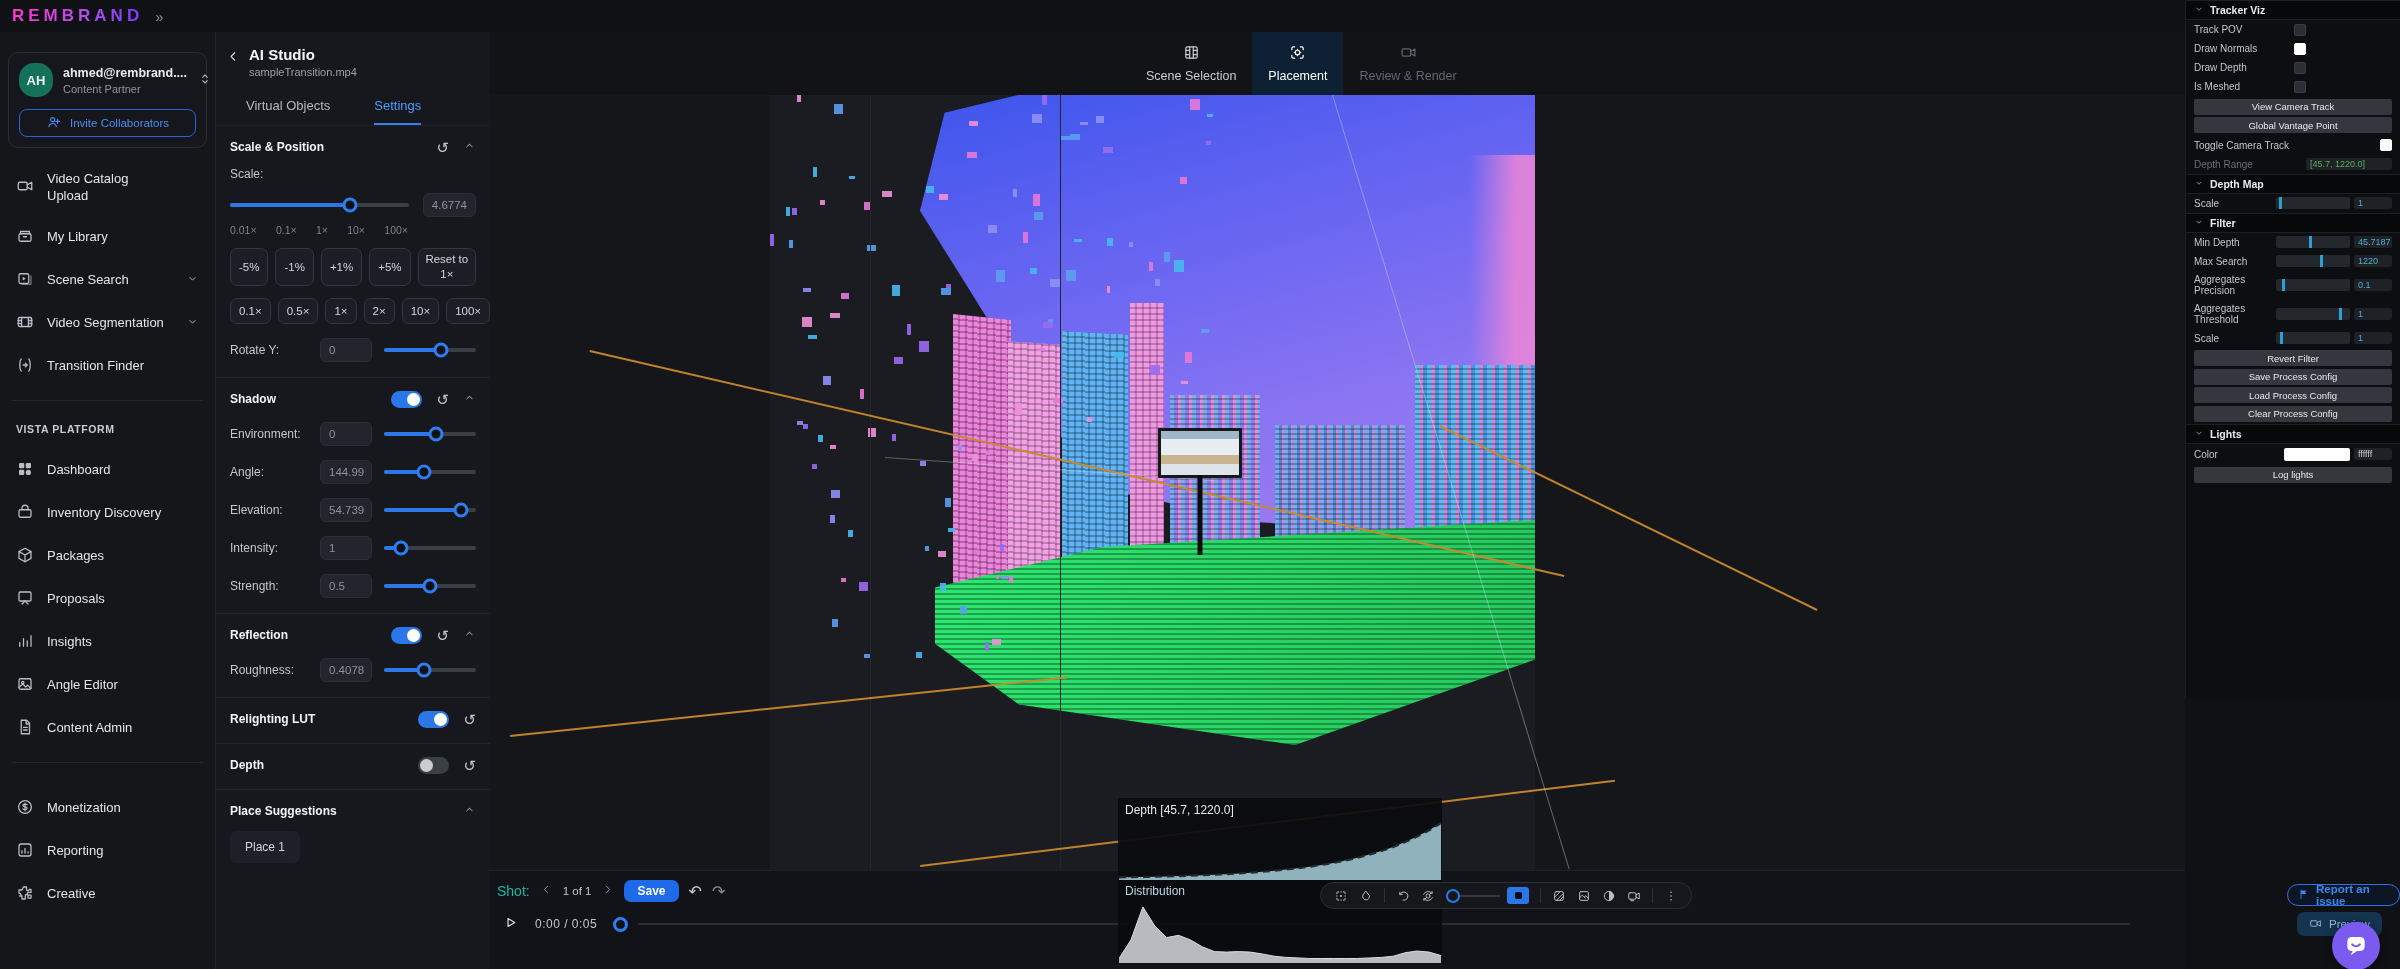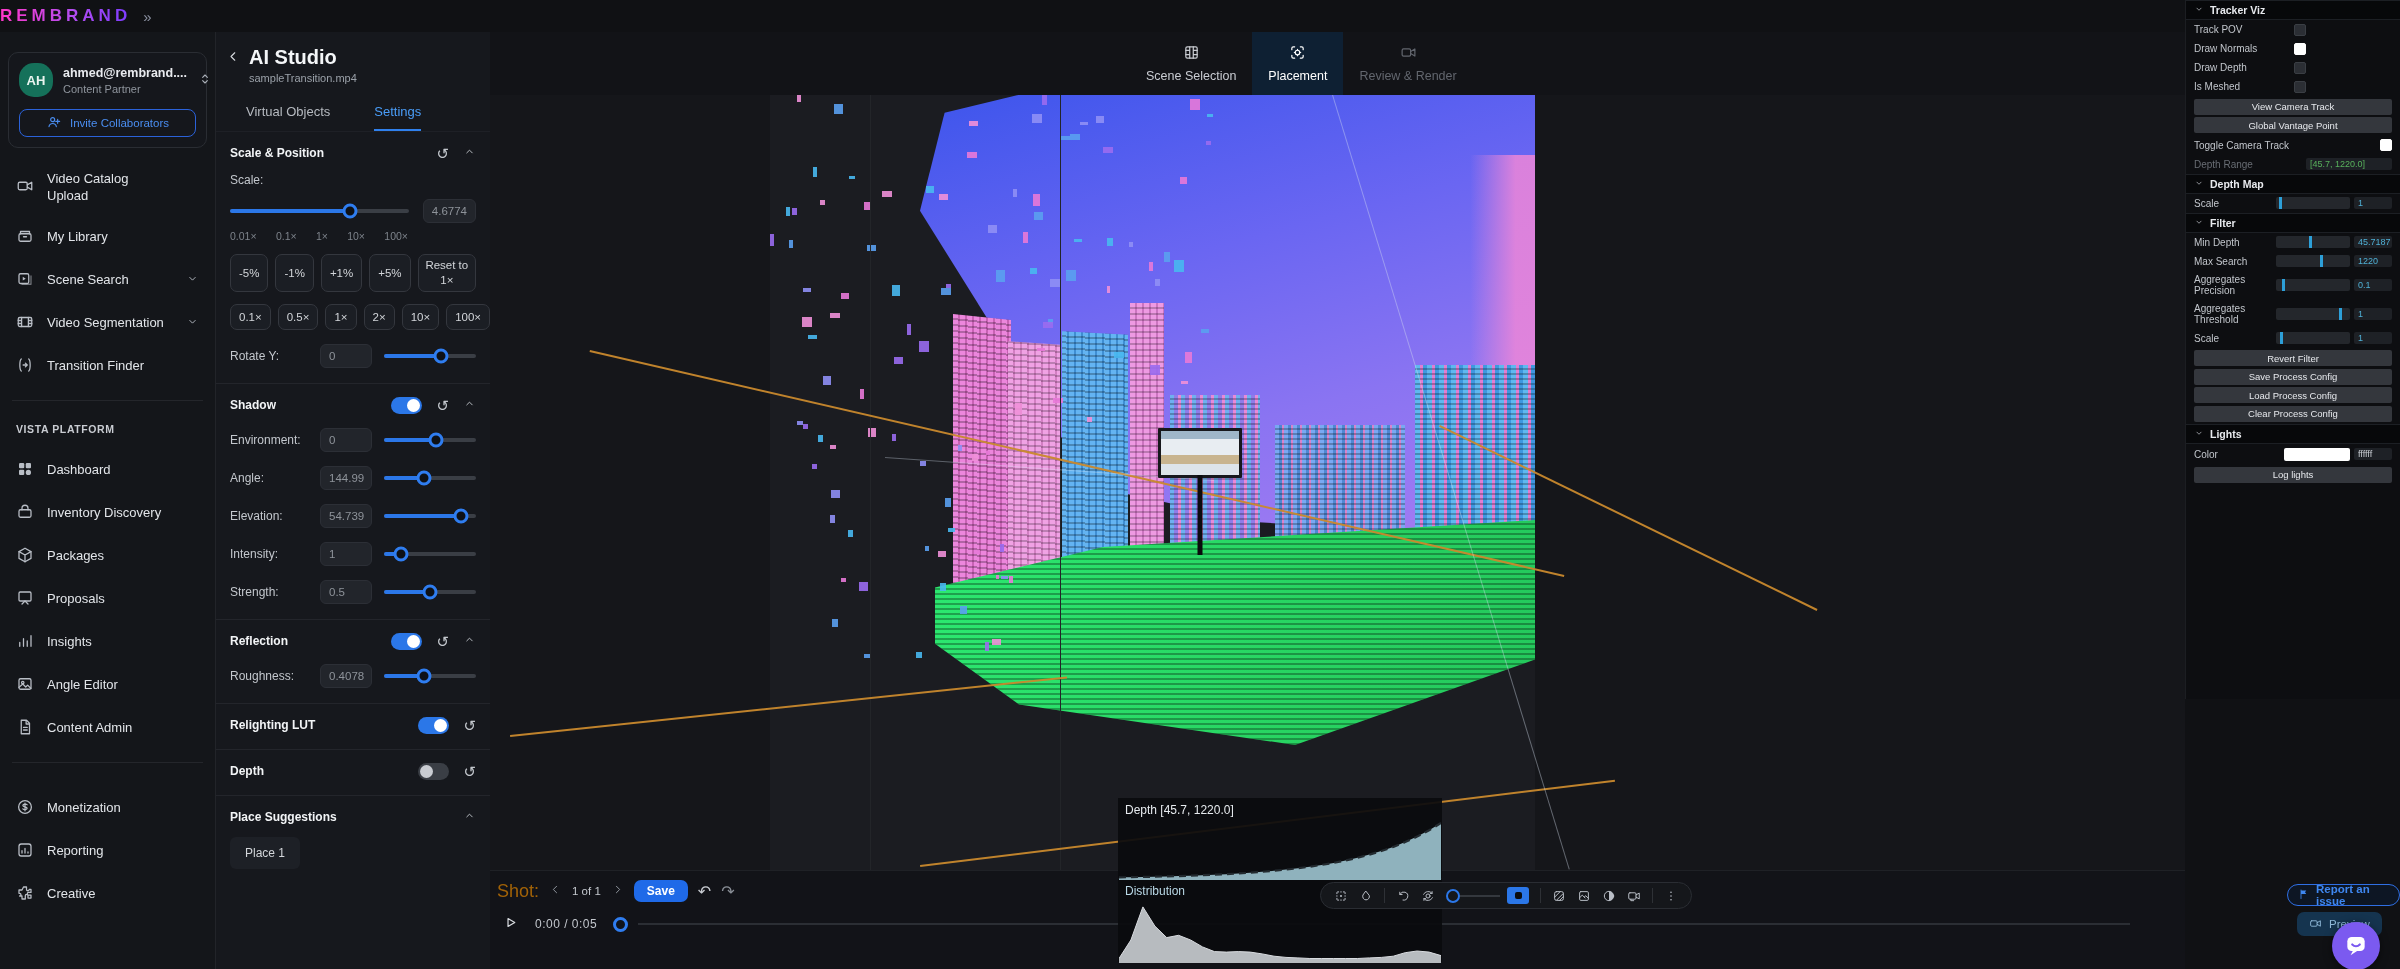--- a/index.html
+++ b/index.html
@@ -1,21 +1,21 @@
 <!DOCTYPE html>
 <html><head>
 <meta charset="utf-8">
 <style>
   html,body{margin:0;padding:0;background:#07080a;}
   *{box-sizing:border-box;}
   .page{position:relative;width:2400px;height:969px;background:#101114;overflow:hidden;
         font-family:"Liberation Sans","DejaVu Sans",sans-serif;color:#d6d9de;font-size:12px;}
 
   
-  #topbar{position:absolute;left:0;top:0;width:2185px;height:32px;background:#101114;display:flex;align-items:center;}
+  #topbar{position:absolute;left:0;top:0;width:2185px;height:32px;background:#101114;display:flex;align-items:center;padding-left:12px;}
   #logo{font-size:17px;font-weight:700;letter-spacing:4px;background:linear-gradient(90deg,#ff37c8,#b44df0 55%,#7a3bff);
         -webkit-background-clip:text;background-clip:text;color:transparent;}
   #expand{margin-left:12px;color:#8a90a0;font-size:15px;}
 
   
   #sidebar{position:absolute;left:0;top:32px;width:215px;height:937px;background:#14161a;overflow:hidden;}
   #user-card{margin:20px 8px 0;border:1px solid #2a2d33;border-radius:10px;padding:10px;background:#15171c;}
   .uc-top{display:flex;gap:10px;align-items:center;}
   .avatar{width:34px;height:34px;border-radius:15px;background:#15715a;color:#eaf5f0;font-weight:700;font-size:13px;
           display:flex;align-items:center;justify-content:center;flex:0 0 34px;}
@@ -31,21 +31,21 @@
   .nav-item .chev svg.ic{width:13px;height:13px;}
   .nav-lbl{max-width:118px;line-height:1.3;}
   .sb-div{height:1px;background:#24262b;margin:12px 12px;}
   .sb-label{padding:10px 16px 2px;font-size:10.5px;font-weight:700;letter-spacing:.6px;color:#c9ccd2;}
 
   
   #settings{position:absolute;left:215px;top:32px;width:275px;height:937px;background:#16181d;border-left:1px solid #222429;overflow:hidden;}
   #studio-head{display:flex;align-items:flex-start;gap:8px;padding:14px 14px 0 10px;}
   #studio-head .back{color:#d6d9de;margin-top:3px;}
   #studio-head .back svg.ic{width:15px;height:15px;}
-  #studio-head h2{margin:0;font-size:20px;color:#f4f6f8;}
+  #studio-head h2{margin:0;font-size:15px;color:#f4f6f8;}
   #studio-head .sub{font-size:11px;color:#9aa0a8;margin-top:3px;}
   #studio-tabs{display:flex;gap:44px;padding:20px 14px 0 30px;border-bottom:1px solid #1e2026;}
   .stab{font-size:13px;color:#b6bac0;padding-bottom:10px;}
   .stab.active{color:#4a9df8;border-bottom:2px solid #2f80ed;}
   .sec{padding:13px 14px 15px;border-bottom:1px solid #23252b;}
   .sec-head{display:flex;align-items:center;}
   .sec-head h3{flex:1;font-size:12px;color:#f2f4f6;margin:0;}
   .rst{color:#c3c7cd;font-size:15px;line-height:1;}
   .sec-head .rst{margin-left:14px;}
   .sec-head .fold{margin-left:14px;color:#c3c7cd;}
@@ -130,21 +130,21 @@
             background:#15171b;border:1px solid #2a2d33;border-radius:14px;z-index:40;}
   #vtoolbar svg.ic{width:14px;height:14px;color:#b9bec6;display:block;}
   .vt-div{width:1px;height:15px;background:#2e3136;}
   .vt-ring{width:14px;height:14px;border-radius:50%;border:2.5px solid #2b77e8;background:transparent;}
   .vt-line{width:40px;height:2px;background:#34383e;margin:0 -4px;}
   .vt-active{width:22px;height:17px;border-radius:3px;background:#2b77e8;display:flex;align-items:center;justify-content:center;}
   .vt-active i{width:7px;height:7px;border-radius:2px;background:#0b0d10;display:block;}
 
   
   #shot-row{position:absolute;left:497px;top:878px;height:26px;display:flex;align-items:center;gap:10px;z-index:20;}
-  #shot-row .shot-lb{font-size:18px;color:#a16207;text-align:right;}
+  #shot-row .shot-lb{font-size:14px;color:#14b8a6;text-align:right;}
   #shot-row .snav{color:#9aa0a8;}
   #shot-row .snav svg.ic{width:13px;height:13px;}
   #shot-row .sval{font-size:11.5px;color:#c3c7cd;}
   #save-btn{background:#1f6ae8;border-radius:7px;color:#fff;font-size:12px;font-weight:700;padding:4px 13px;}
   .histbtn{font-size:16px;}
   #undo-btn{color:#c9ccd2;}
   #redo-btn{color:#8a8f97;}
   #time-row{position:absolute;left:502px;top:912px;height:24px;display:flex;align-items:center;gap:16px;z-index:20;}
   #play-btn{color:#d9dce0;}
   #play-btn svg.ic{width:17px;height:17px;}

